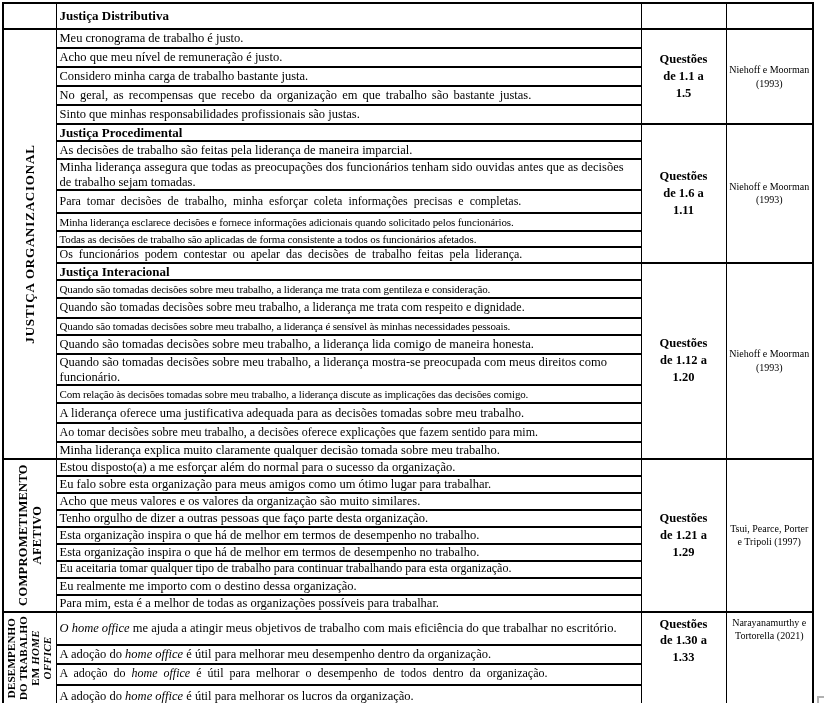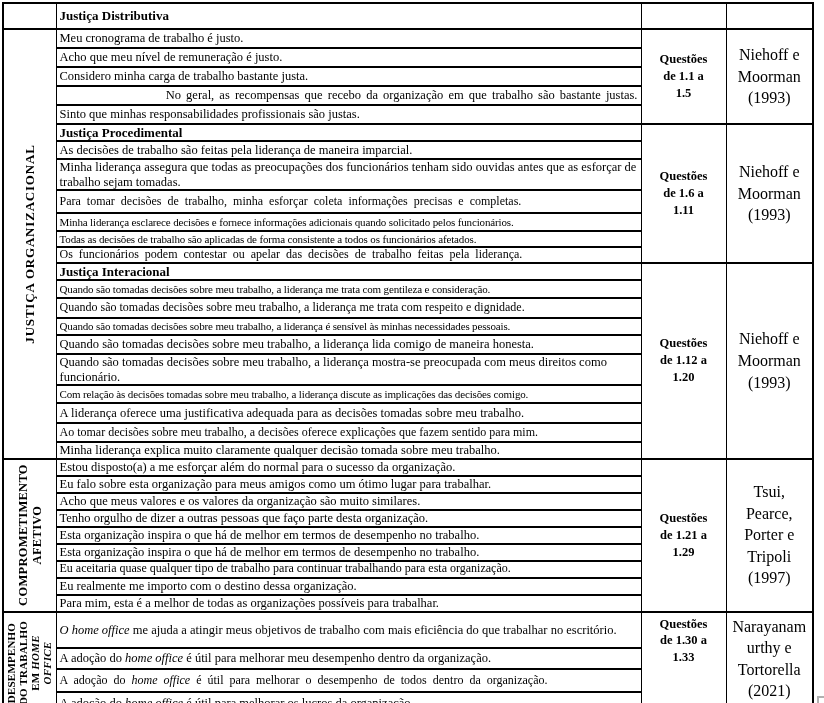--- a/index.html
+++ b/index.html
@@ -15,38 +15,38 @@
   }
   td {
     border-left:1px solid #000; border-right:1px solid #000;
     border-top:2px solid #000; border-bottom:2px solid #000;
     padding:0 3px; vertical-align:middle;
     font-size:12.5px; line-height:1.16; overflow:hidden;margin-top:16px;
   }
   .itm  { text-align:left; }
   .hdr  { font-weight:bold; font-size:13px; }
   .qc   { text-align:center; font-size:12.5px; line-height:1.35; padding:0 14px;font-weight:bold; }
-  .sc   { text-align:center; font-size:16px; line-height:1.35; padding:12px 2px; }
+  .sc   { text-align:center; font-size:10px; line-height:1.35; padding:12px 2px; }
   .vtop { vertical-align:top; padding-top:3px; }
   .srcbreak { overflow-wrap:anywhere; }
   
   .vcell { position:relative; padding:0; }
   .vtext {
     position:absolute; top:50%; left:50%;
     transform:translate(-50%,-50%) rotate(-90deg);
     text-align:center; font-weight:bold; white-space:normal;
   }
   .vt-a { width:400px; font-size:13px;   letter-spacing:0.8px; line-height:1.05; }
   .vt-b { width:146px; font-size:12.5px; letter-spacing:0.3px; line-height:1.08; }
   .vt-c { width:90px;  font-size:11px;   letter-spacing:0.2px; line-height:1.08; }
   
   .small { font-size:11px;  letter-spacing:-0.15px; white-space:nowrap; }
   .m12   { font-size:12px;  white-space:nowrap; }
   .sj1   { font-size:12px;  word-spacing:3px; white-space:nowrap; }
-  .ws2   { word-spacing:2px;text-align:right; }
+  .ws2   { word-spacing:2px; }
   
   .h13{height:13px}.h14{height:14px}.h15{height:15px}.h16{height:16px}
   .h17{height:17px}.h18{height:18px}.h19{height:19px}.h20{height:20px}
   .h21{height:21px}.h23{height:23px}.h25{height:25px}.h29{height:29px}
   .h30{height:30px}.h33{height:33px}
   
   .resize-handle {
     position:absolute; left:817px; top:696px; width:14px; height:14px;
     border:2px solid #b1b1b1; background:#ffffff;
   }
@@ -93,21 +93,21 @@
 
     <tr class="h15">
       <td class="itm hdr">Justiça Procedimental</td>
       <td class="qc" rowspan="7">Questões de 1.6 a 1.11</td>
       <td class="sc" rowspan="7">Niehoff e Moorman (1993)</td>
     </tr>
     <tr class="h18">
           <td class="itm">As decisões de trabalho são feitas pela liderança de maneira imparcial.</td>
         </tr>
     <tr class="h29">
-          <td class="itm">Minha liderança assegura que todas as preocupações dos funcionários tenham sido ouvidas antes que as esforçar de trabalho sejam tomadas.</td>
+          <td class="itm">Minha liderança assegura que todas as preocupações dos funcionários tenham sido ouvidas antes que as decisões de trabalho sejam tomadas.</td>
         </tr>
     <tr class="h23">
           <td class="itm sj1">Para tomar decisões de trabalho, minha esforçar coleta informações precisas e completas.</td>
         </tr>
     <tr class="h18">
           <td class="itm small">Minha liderança esclarece decisões e fornece informações adicionais quando solicitado pelos funcionários.</td>
         </tr>
     <tr class="h16">
           <td class="itm small">Todas as decisões de trabalho são aplicadas de forma consistente a todos os funcionários afetados.</td>
         </tr>
@@ -165,21 +165,21 @@
     <tr class="h17">
           <td class="itm">Tenho orgulho de dizer a outras pessoas que faço parte desta organização.</td>
         </tr>
     <tr class="h17">
           <td class="itm">Esta organização inspira o que há de melhor em termos de desempenho no trabalho.</td>
         </tr>
     <tr class="h17">
           <td class="itm">Esta organização inspira o que há de melhor em termos de desempenho no trabalho.</td>
         </tr>
     <tr class="h17">
-          <td class="itm m12">Eu aceitaria quase qualquer tipo de trabalho para continuar trabalhando para esta organização.</td>
+          <td class="itm m12">Eu aceitaria tomar qualquer tipo de trabalho para continuar trabalhando para esta organização.</td>
         </tr>
     <tr class="h17">
           <td class="itm">Eu realmente me importo com o destino dessa organização.</td>
         </tr>
     <tr class="h17">
           <td class="itm">Para mim, esta é a melhor de todas as organizações possíveis para trabalhar.</td>
         </tr>
 
     <tr class="h33">
       <td class="vcell" rowspan="4">

